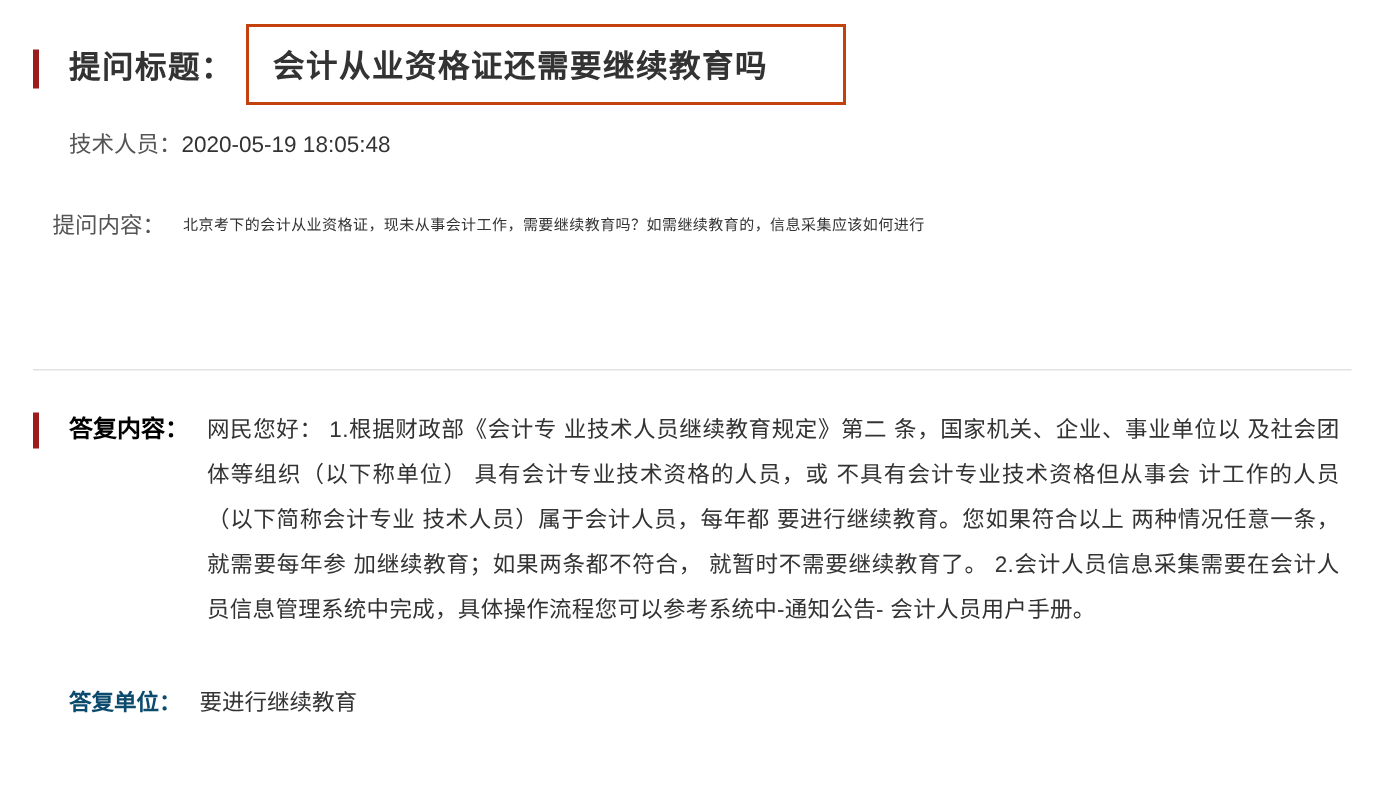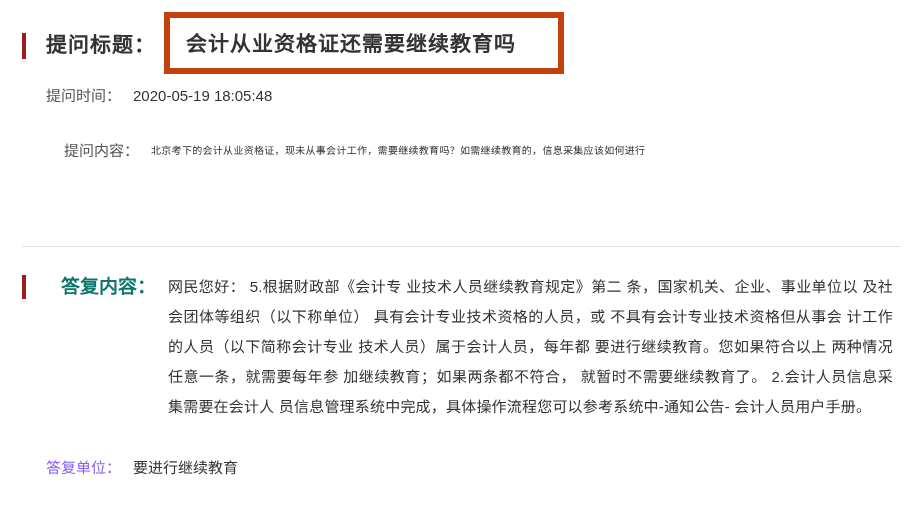--- a/index.html
+++ b/index.html
@@ -49,21 +49,21 @@
   .title-label {
     margin-left: 24px;
     font-size: 21px;
     font-weight: bold;
     color: #333333;
     letter-spacing: 1px;
     white-space: nowrap;
   }
   .title-value-box {
     margin-left: 8px;
-    border: 6px solid #c2410c;
+    border: 2px solid #c2410c;
     padding: 9px 16px 11px 16px;
     min-width: 400px;
     box-sizing: border-box;
   }
   .title-value {
     font-size: 21px;
     font-weight: bold;
     color: #333333;
     letter-spacing: 1px;
     white-space: nowrap;
@@ -75,28 +75,28 @@
     padding: 26px 0 0 46px;
   }
   .meta-label {
     font-size: 15px;
     color: #555555;
     white-space: nowrap;
   }
   .meta-value {
     font-size: 15px;
     color: #333333;
-    margin-left: 12px;
+    margin-left: 0;
     white-space: nowrap;
   }
 
   .content-row {
     display: flex;
     align-items: flex-start;
-    padding: 33px 40px 0 64px;
+    padding: 33px 40px 0 35px;
   }
   .content-label {
     font-size: 15px;
     color: #555555;
     white-space: nowrap;
     line-height: 26px;
   }
   .content-value {
     font-size: 10px;
     color: #333333;
@@ -128,45 +128,44 @@
     width: 4px;
     height: 24px;
     background: #9b1c1c;
   }
   .answer-row {
     display: flex;
     align-items: flex-start;
     padding: 10px 30px 0 46px;
   }
   .answer-label {
-    font-size: 19px;
-    font-weight: bold;
-    color: #0f766e;
+    font-size: 16px;
+    font-weight: bold;
+    color: #000000;
     white-space: nowrap;
     line-height: 30px;
-    margin-left: 15px;
   }
   .answer-value {
     font-size: 15px;
     color: #333333;
     margin-left: 12px;
     line-height: 30px;
     letter-spacing: 0.2px;
     text-align: justify;
   }
 
   .unit-row {
     display: flex;
     align-items: baseline;
     padding: 34px 0 0 46px;
   }
   .unit-label {
     font-size: 15px;
-    font-weight: normal;
-    color: #8b5cf6;
+    font-weight: bold;
+    color: #0c4a6e;
     white-space: nowrap;
   }
   .unit-value {
     font-size: 15px;
     color: #333333;
     margin-left: 12px;
     white-space: nowrap;
   }
 </style>
 </head>
@@ -178,39 +177,39 @@
 
     <div class="title-row">
       <span class="accent-bar"></span>
       <span class="title-label">提问标题：</span>
       <span class="title-value-box">
         <span class="title-value">会计从业资格证还需要继续教育吗</span>
       </span>
     </div>
 
     <div class="meta-row">
-      <span class="meta-label">提问时间：</span>
+      <span class="meta-label">技术人员：</span>
       <span class="meta-value">2020-05-19 18:05:48</span>
     </div>
 
     <div class="content-row">
       <span class="content-label">提问内容：</span>
       <span class="content-value">北京考下的会计从业资格证，现未从事会计工作，需要继续教育吗？如需继续教育的，信息采集应该如何进行</span>
     </div>
 
   </div>
 
   <div class="divider"></div>
 
   <div class="answer-block">
     <span class="answer-accent-bar"></span>
 
     <div class="answer-row">
       <span class="answer-label">答复内容：</span>
-      <span class="answer-value">网民您好： 5.根据财政部《会计专 业技术人员继续教育规定》第二 条，国家机关、企业、事业单位以 及社会团体等组织（以下称单位） 具有会计专业技术资格的人员，或 不具有会计专业技术资格但从事会 计工作的人员（以下简称会计专业 技术人员）属于会计人员，每年都 要进行继续教育。您如果符合以上 两种情况任意一条，就需要每年参 加继续教育；如果两条都不符合， 就暂时不需要继续教育了。 2.会计人员信息采集需要在会计人 员信息管理系统中完成，具体操作流程您可以参考系统中-通知公告- 会计人员用户手册。</span>
+      <span class="answer-value">网民您好： 1.根据财政部《会计专 业技术人员继续教育规定》第二 条，国家机关、企业、事业单位以 及社会团体等组织（以下称单位） 具有会计专业技术资格的人员，或 不具有会计专业技术资格但从事会 计工作的人员（以下简称会计专业 技术人员）属于会计人员，每年都 要进行继续教育。您如果符合以上 两种情况任意一条，就需要每年参 加继续教育；如果两条都不符合， 就暂时不需要继续教育了。 2.会计人员信息采集需要在会计人 员信息管理系统中完成，具体操作流程您可以参考系统中-通知公告- 会计人员用户手册。</span>
     </div>
 
     <div class="unit-row">
       <span class="unit-label">答复单位：</span>
       <span class="unit-value">要进行继续教育</span>
     </div>
 
   </div>
 
 </div>

